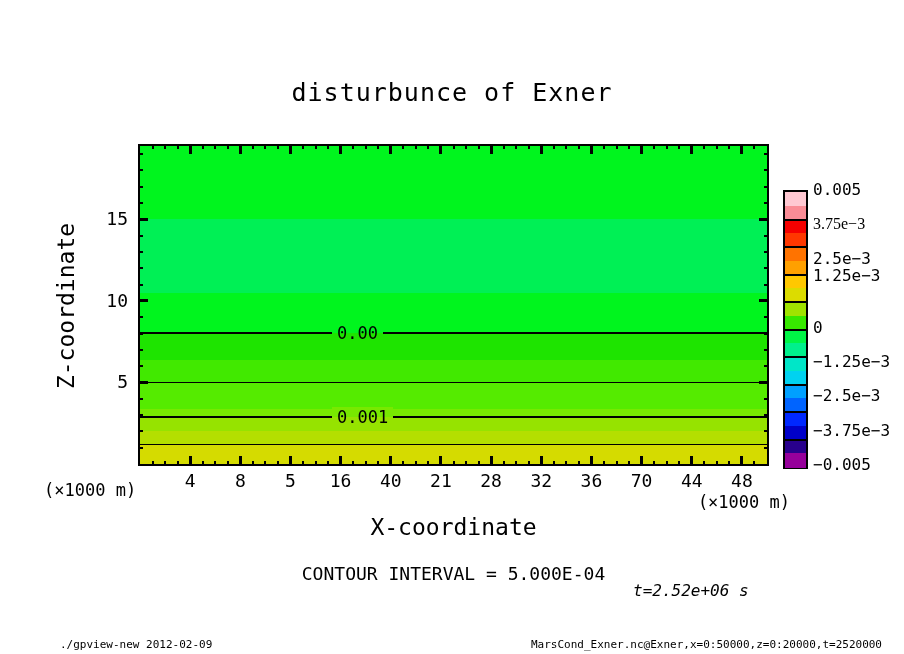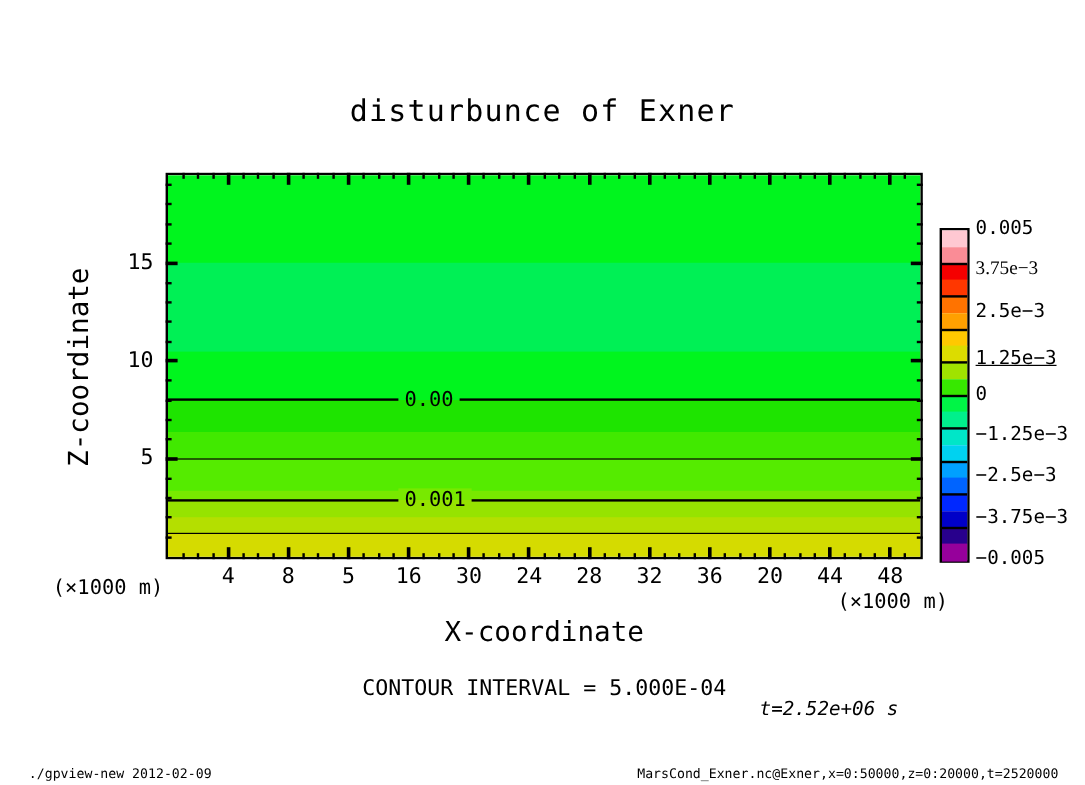--- a/index.html
+++ b/index.html
@@ -19,21 +19,21 @@
   .yaxtitle{left:44px;top:290px;transform:rotate(-90deg) translate(0,0);transform-origin:center;
             width:220px;text-align:center;left:-44px;top:293px;}
   .xaxtitle{left:138px;top:514px;width:631px;text-align:center;}
   .unit{font-size:17px;}
   #cbar-box{left:783px;top:190px;width:25px;height:279px;border:2px solid #000;box-sizing:border-box;}
   .cstrip{position:absolute;left:0;width:21px;}
   .cbline{position:absolute;left:0;width:21px;height:2px;background:#000;}
   .cbarlabel{position:absolute;left:813px;height:18px;line-height:18px;font-size:16px;}
   .citext{top:563px;left:138px;width:631px;text-align:center;font-size:18px;}
   .ttext{top:581px;left:633px;font-size:16px;font-style:italic;}
-  .footer{top:638px;font-size:11px;}
+  .footer{top:638px;font-size:11px;margin-left:36px;}
   .fl{left:24px;}
   .fr{right:22px;}
 </style>
 </head>
 <body>
 
 <div class="abs title">disturbunce of Exner</div>
 
 <div class="abs" id="plot">
   <div id="bands">
@@ -136,30 +136,30 @@
 <div class="tick" style="left: 339.14px; top: 144px; width: 3px; height: 10px;"></div>
 <div class="xlabel" style="left: 310.64px;">16</div>
 <div class="tick" style="left: 352.18px; top: 461px; width: 2px; height: 5px;"></div>
 <div class="tick" style="left: 352.18px; top: 144px; width: 2px; height: 5px;"></div>
 <div class="tick" style="left: 364.72px; top: 461px; width: 2px; height: 5px;"></div>
 <div class="tick" style="left: 364.72px; top: 144px; width: 2px; height: 5px;"></div>
 <div class="tick" style="left: 377.26px; top: 461px; width: 2px; height: 5px;"></div>
 <div class="tick" style="left: 377.26px; top: 144px; width: 2px; height: 5px;"></div>
 <div class="tick" style="left: 389.3px; top: 456px; width: 3px; height: 10px;"></div>
 <div class="tick" style="left: 389.3px; top: 144px; width: 3px; height: 10px;"></div>
-<div class="xlabel" style="left: 360.8px;">30</div>
+<div class="xlabel" style="left: 360.8px;">40</div>
 <div class="tick" style="left: 402.34px; top: 461px; width: 2px; height: 5px;"></div>
 <div class="tick" style="left: 402.34px; top: 144px; width: 2px; height: 5px;"></div>
 <div class="tick" style="left: 414.88px; top: 461px; width: 2px; height: 5px;"></div>
 <div class="tick" style="left: 414.88px; top: 144px; width: 2px; height: 5px;"></div>
 <div class="tick" style="left: 427.42px; top: 461px; width: 2px; height: 5px;"></div>
 <div class="tick" style="left: 427.42px; top: 144px; width: 2px; height: 5px;"></div>
 <div class="tick" style="left: 439.46px; top: 456px; width: 3px; height: 10px;"></div>
 <div class="tick" style="left: 439.46px; top: 144px; width: 3px; height: 10px;"></div>
-<div class="xlabel" style="left: 410.96px;">24</div>
+<div class="xlabel" style="left: 410.96px;">21</div>
 <div class="tick" style="left: 452.5px; top: 461px; width: 2px; height: 5px;"></div>
 <div class="tick" style="left: 452.5px; top: 144px; width: 2px; height: 5px;"></div>
 <div class="tick" style="left: 465.04px; top: 461px; width: 2px; height: 5px;"></div>
 <div class="tick" style="left: 465.04px; top: 144px; width: 2px; height: 5px;"></div>
 <div class="tick" style="left: 477.58px; top: 461px; width: 2px; height: 5px;"></div>
 <div class="tick" style="left: 477.58px; top: 144px; width: 2px; height: 5px;"></div>
 <div class="tick" style="left: 489.62px; top: 456px; width: 3px; height: 10px;"></div>
 <div class="tick" style="left: 489.62px; top: 144px; width: 3px; height: 10px;"></div>
 <div class="xlabel" style="left: 461.12px;">28</div>
 <div class="tick" style="left: 502.66px; top: 461px; width: 2px; height: 5px;"></div>
@@ -181,21 +181,21 @@
 <div class="tick" style="left: 589.94px; top: 144px; width: 3px; height: 10px;"></div>
 <div class="xlabel" style="left: 561.44px; text-align: center;">36</div>
 <div class="tick" style="left: 602.98px; top: 461px; width: 2px; height: 5px;"></div>
 <div class="tick" style="left: 602.98px; top: 144px; width: 2px; height: 5px;"></div>
 <div class="tick" style="left: 615.52px; top: 461px; width: 2px; height: 5px;"></div>
 <div class="tick" style="left: 615.52px; top: 144px; width: 2px; height: 5px;"></div>
 <div class="tick" style="left: 628.06px; top: 461px; width: 2px; height: 5px;"></div>
 <div class="tick" style="left: 628.06px; top: 144px; width: 2px; height: 5px;"></div>
 <div class="tick" style="left: 640.1px; top: 456px; width: 3px; height: 10px;"></div>
 <div class="tick" style="left: 640.1px; top: 144px; width: 3px; height: 10px;"></div>
-<div class="xlabel" style="left: 611.6px;">20</div>
+<div class="xlabel" style="left: 611.6px;">70</div>
 <div class="tick" style="left: 653.14px; top: 461px; width: 2px; height: 5px;"></div>
 <div class="tick" style="left: 653.14px; top: 144px; width: 2px; height: 5px;"></div>
 <div class="tick" style="left: 665.68px; top: 461px; width: 2px; height: 5px;"></div>
 <div class="tick" style="left: 665.68px; top: 144px; width: 2px; height: 5px;"></div>
 <div class="tick" style="left: 678.22px; top: 461px; width: 2px; height: 5px;"></div>
 <div class="tick" style="left: 678.22px; top: 144px; width: 2px; height: 5px;"></div>
 <div class="tick" style="left: 690.26px; top: 456px; width: 3px; height: 10px;"></div>
 <div class="tick" style="left: 690.26px; top: 144px; width: 3px; height: 10px;"></div>
 <div class="xlabel" style="left: 661.76px;">44</div>
 <div class="tick" style="left: 703.3px; top: 461px; width: 2px; height: 5px;"></div>
@@ -246,18 +246,18 @@
 <div class="tick" style="left: 764px; top: 202.077px; width: 5px; height: 2px;"></div>
 <div class="tick" style="left: 138px; top: 185.769px; width: 5px; height: 2px;"></div>
 <div class="tick" style="left: 764px; top: 185.769px; width: 5px; height: 2px;"></div>
 <div class="tick" style="left: 138px; top: 169.462px; width: 5px; height: 2px;"></div>
 <div class="tick" style="left: 764px; top: 169.462px; width: 5px; height: 2px;"></div>
 <div class="tick" style="left: 138px; top: 153.154px; width: 5px; height: 2px;"></div>
 <div class="tick" style="left: 764px; top: 153.154px; width: 5px; height: 2px;"></div>
 <div class="cbarlabel" style="top: 181px;">0.005</div>
 <div class="cbarlabel" style="top: 215.375px; font-family: Liberation Serif, serif;">3.75e−3</div>
 <div class="cbarlabel" style="top: 249.75px;">2.5e−3</div>
-<div class="cbarlabel" style="top: 289px; text-decoration: underline;">1.25e−3</div>
+<div class="cbarlabel" style="top: 267px;">1.25e−3</div>
 <div class="cbarlabel" style="top: 318.5px;">0</div>
 <div class="cbarlabel" style="top: 352.875px;">−1.25e−3</div>
 <div class="cbarlabel" style="top: 387.25px;">−2.5e−3</div>
 <div class="cbarlabel" style="top: 421.625px;">−3.75e−3</div>
 <div class="cbarlabel" style="top: 456px;">−0.005</div>
 
 </body></html>

